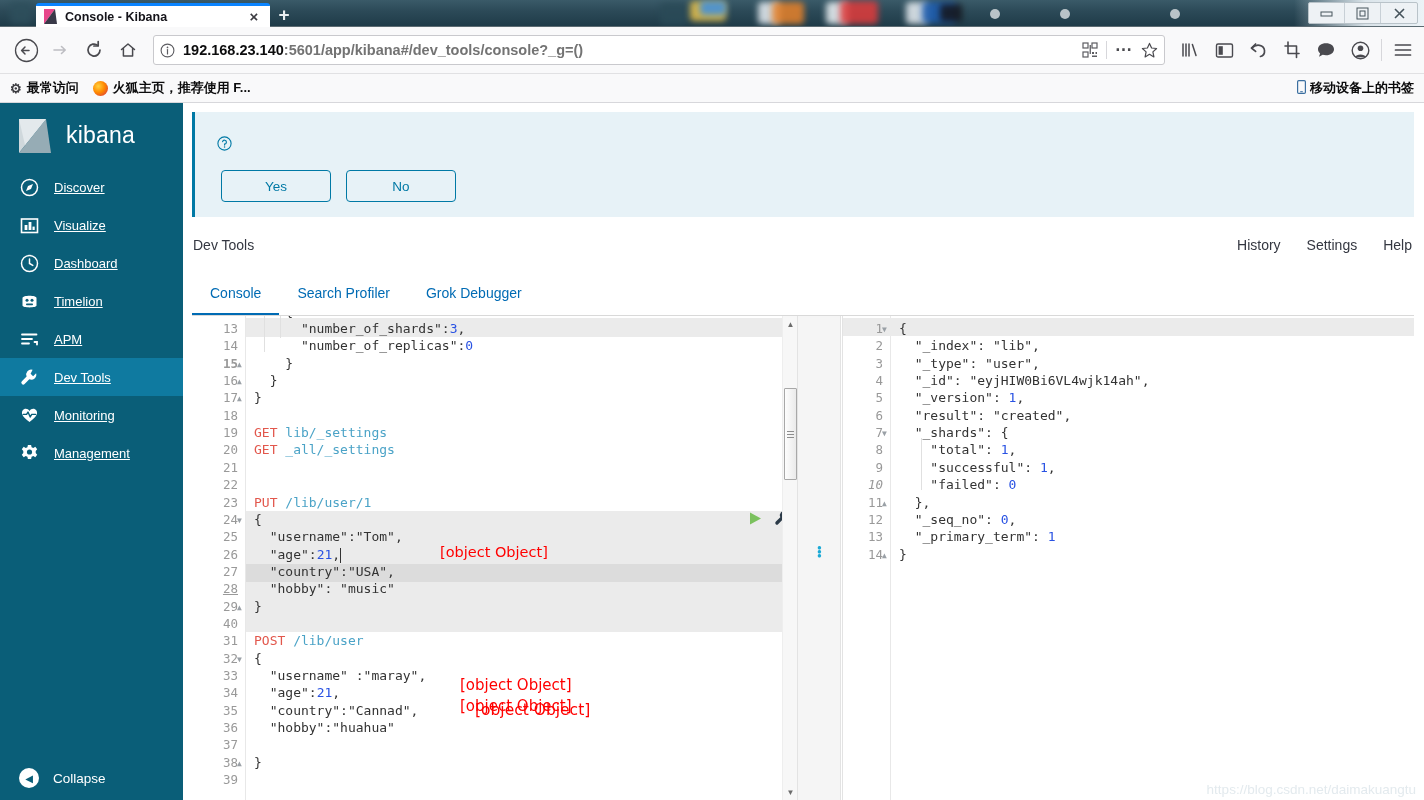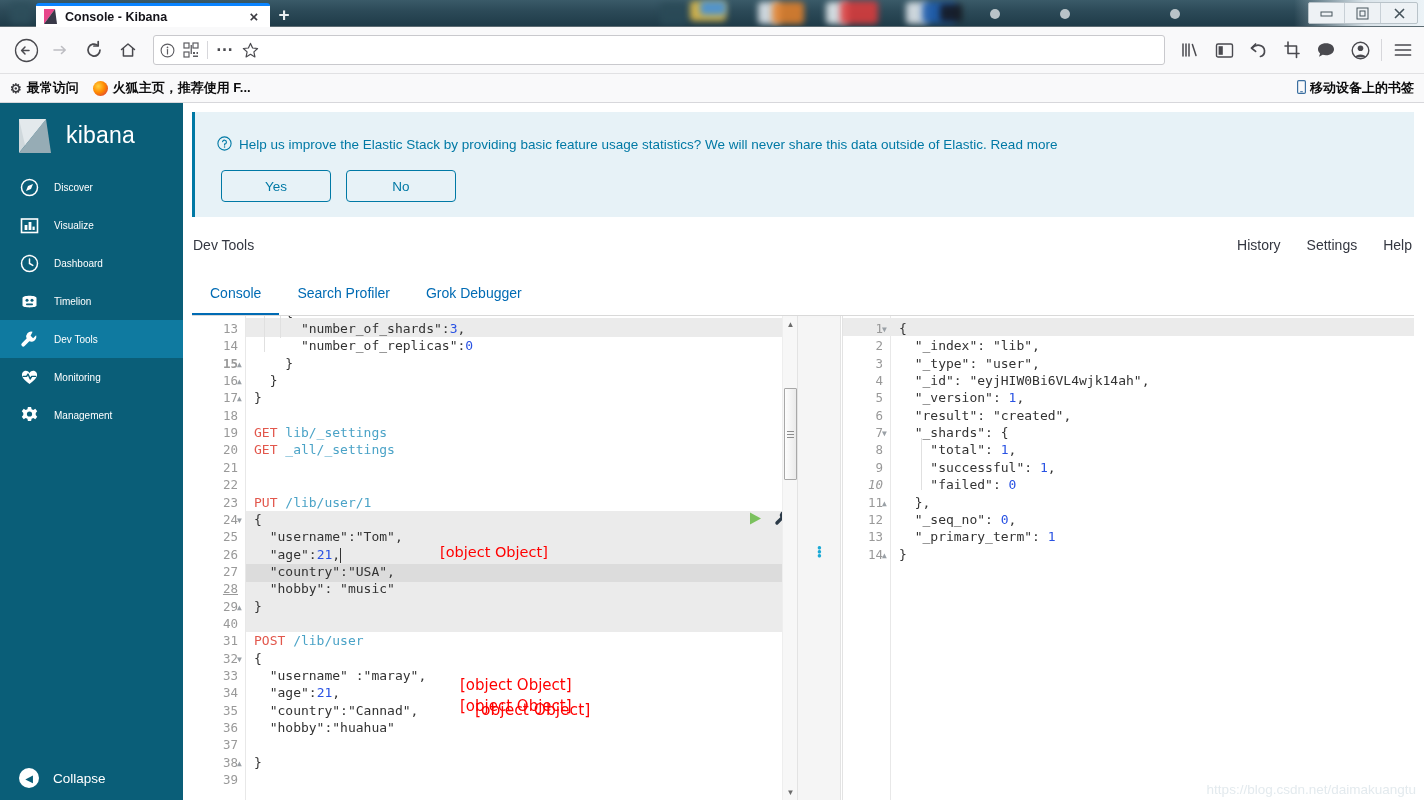--- a/index.html
+++ b/index.html
@@ -74,21 +74,21 @@
   
   #app { position:absolute; left:0; top:103px; width:1424px; height:697px; background:#0f172a; }
 
   
   #sidebar { position:absolute; left:0; top:0; width:183px; height:697px; background:#0a5e78;
      color:#fff; display:flex; flex-direction:column;}
   #brand { height:65px; display:flex; align-items:center; gap:13px; padding-left:15px;}
   #brand .logo { width:38px; height:38px; position:relative; }
   #brand .brand-name { font-size:23px; font-weight:400; letter-spacing:.2px;}
   .nav-item { height:38px; display:flex; align-items:center; gap:14px; padding-left:19px;
-     font-size:10px; color:#fff; }
+     font-size:13px; color:#fff;text-decoration:underline; }
   .nav-item.active { background:#0f7aa0; }
   .nav-ico { width:21px; height:21px; display:flex; align-items:center; justify-content:center; color:#fff;}
   #collapse { margin-top:auto; height:44px; display:flex; align-items:center; gap:14px; padding-left:19px;
      font-size:13.5px;}
   .circle-left { width:20px; height:20px; border-radius:50%; background:#fff; color:#0a5e78;
      display:flex; align-items:center; justify-content:center; font-size:10px;}
 
   
   #main { position:absolute; left:183px; top:0; width:1241px; height:697px; background:#fff; }
 
@@ -240,20 +240,21 @@
     </div>
 
     <div id="urlbar">
       <span class="u-icon">
         <svg width="15" height="15" viewBox="0 0 15 15">
             <circle cx="7.5" cy="7.5" r="6.4" fill="none" stroke="#5c5c61" stroke-width="1.1"></circle>
             <path d="M7.5 6.6 V11" stroke="#5c5c61" stroke-width="1.2" stroke-linecap="round"></path>
             <circle cx="7.5" cy="4.4" r=".85" fill="#5c5c61"></circle>
           </svg>
       </span>
+      <span class="url-text"><span>192.168.23.140</span><span class="dim">:5601/app/kibana#/dev_tools/console?_g=()</span></span>
       <span class="u-icon">
         <svg width="16" height="16" viewBox="0 0 16 16">
           <rect x="1" y="1" width="5" height="5" fill="none" stroke="#5c5c61" stroke-width="1.2"></rect>
           <rect x="10" y="1" width="5" height="5" fill="none" stroke="#5c5c61" stroke-width="1.2"></rect>
           <rect x="1" y="10" width="5" height="5" fill="none" stroke="#5c5c61" stroke-width="1.2"></rect>
           <rect x="10" y="10" width="2" height="2" fill="#5c5c61"></rect>
           <rect x="13.5" y="10" width="1.5" height="2" fill="#5c5c61"></rect>
           <rect x="10" y="13.5" width="5" height="1.5" fill="#5c5c61"></rect>
           <rect x="7.6" y="3" width="1.3" height="9" fill="#5c5c61"></rect>
         </svg>
@@ -380,20 +381,29 @@
       <span class="nav-ico">
         <svg width="19" height="17" viewBox="0 0 19 17">
             <path d="M2.5 5 C2.5 2 16.5 2 16.5 5 V12.5 C16.5 15 2.5 15 2.5 12.5 Z" fill="#fff"></path>
             <circle cx="7" cy="7.3" r="1.5" fill="#0a5e78"></circle>
             <circle cx="12" cy="7.3" r="1.5" fill="#0a5e78"></circle>
             <rect x="6" y="10.6" width="7" height="1.6" rx=".8" fill="#0a5e78"></rect>
           </svg>
       </span>
       <span>Timelion</span>
     </div>
+    <div class="nav-item">
+      <span class="nav-ico">
+        <svg width="19" height="17" viewBox="0 0 19 17">
+            <path d="M2 3.5 H16.5 M2 8 H12 M2 12.5 H9" stroke="#fff" stroke-width="1.8" stroke-linecap="round"></path>
+            <path d="M14.5 11 H17 V13.6" stroke="#fff" stroke-width="1.8" stroke-linecap="round" fill="none"></path>
+          </svg>
+      </span>
+      <span>APM</span>
+    </div>
     <div class="nav-item active">
       <span class="nav-ico">
         <svg width="19" height="19" viewBox="0 0 19 19">
             <path d="M12.6 1.8 A5 5 0 0 0 6.6 8.6 L1.9 13.3 A1.9 1.9 0 0 0 4.6 16 L9.3 11.3 A5 5 0 0 0 16.1 5.3 L13.1 8.3 L10.6 5.8 Z" fill="#fff"></path>
           </svg>
       </span>
       <span>Dev Tools</span>
     </div>
     <div class="nav-item">
       <span class="nav-ico">
@@ -423,21 +433,21 @@
   <div id="main">
 
     <div id="banner">
       <div class="btext">
         <span style="display:inline-block;vertical-align:-2px;margin-right:7px;">
           <svg width="15" height="15" viewBox="0 0 15 15">
               <circle cx="7.5" cy="7.5" r="6.6" fill="none" stroke="#0079a5" stroke-width="1.1"></circle>
               <path d="M5.6 5.6 A1.95 1.95 0 1 1 7.6 8.1 V9.1" stroke="#0079a5" stroke-width="1.15" fill="none" stroke-linecap="round"></path>
               <circle cx="7.55" cy="11.1" r=".75" fill="#0079a5"></circle>
             </svg>
-        </span><span>Help us improve the Elastic Stack by providing basic feature usage statistics? We will never share this data outside of Elastic. Read more</span>
+        </span>
       </div>
       <div class="btns">
         <div class="ebtn">Yes</div>
         <div class="ebtn">No</div>
       </div>
     </div>
 
     <div id="dt-title">Dev Tools</div>
     <div id="dt-links">
       <span>History</span>

